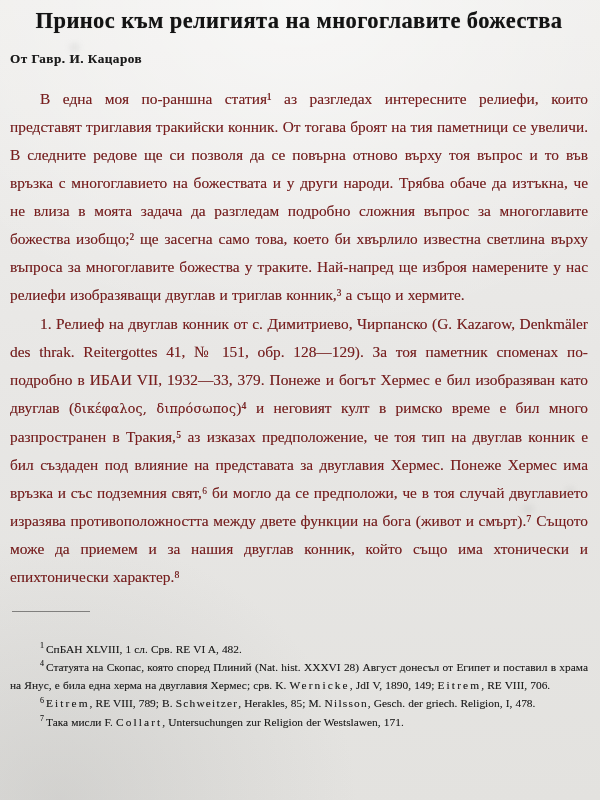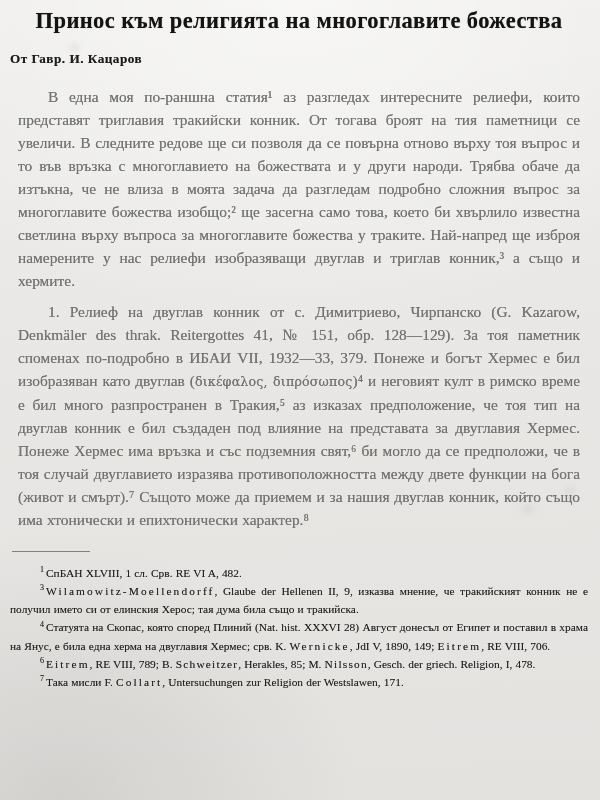--- a/index.html
+++ b/index.html
@@ -50,25 +50,25 @@
     margin: 17px 0 0 0;
     color: #1b1b1b;
     text-shadow: 0 0 0.6px rgba(20,20,20,0.5);
   }
 
   .body-block {
     margin-top: 18px;
   }
   .para {
     font-size: 15.4px;
-    line-height: 23px;
+    line-height: 28px;
     text-align: justify;
     text-indent: 30px;
-    margin: 8px;
-    color: #737373;
+    margin: 0;
+    color: #7f1d1d;
     text-shadow: 0 0 0.55px rgba(25,25,25,0.45);
     word-spacing: 0.4px;
   }
   .para + .para {
     margin-top: 1px;
   }
   .greek {
     font-family: "DejaVu Serif", "Liberation Serif", serif;
     font-size: 12.6px;
     letter-spacing: 0.2px;
@@ -80,21 +80,21 @@
   }
   .fn-rule {
     width: 78px;
     height: 1px;
     background: #6f6f6d;
     opacity: 0.85;
     margin-left: 2px;
   }
 
   .footnotes {
-    margin-top: 1px;
+    margin-top: 17px;
   }
   .fn {
     font-size: 11.4px;
     line-height: 18.2px;
     text-align: justify;
     text-indent: 30px;
     margin: 0;
     color: #1c1c1c;
     text-shadow: 0 0 0.5px rgba(30,30,30,0.4);
     word-spacing: 0.3px;
@@ -147,21 +147,20 @@
 
   <div class="fn-sep-wrap">
     <div class="fn-rule"></div>
   </div>
 
   <div class="footnotes">
 
     <p class="fn"><sup>1</sup><span>СпБАН XLVIII, 1 сл. Срв. RE VI A, 482.</span></p>
 
 
-    <p class="fn"><sup>3</sup><span class="sp">Wilamowitz-Moellendorff</span><span>, Glaube der Hellenen II, 9, изказва мнение, че тракийският конник не е получил името си от елинския Херос; тая дума била също и тракийска.</span></p>
 
     <p class="fn"><sup>4</sup><span>Статуята на Скопас, която според Плиний (Nat. hist. XXXVI 28) Август донесъл от Египет и поставил в храма на Янус, е била една херма на двуглавия Хермес; срв. K. </span><span class="sp">Wernicke</span><span>, JdI V, 1890, 149; </span><span class="sp">Eitrem</span><span>, RE VIII, 706.</span></p>
 
 
     <p class="fn"><sup>6</sup><span class="sp">Eitrem</span><span>, RE VIII, 789; B. </span><span class="sp-light">Schweitzer</span><span>, Herakles, 85; M. </span><span class="sp-light">Nilsson</span><span>, Gesch. der griech. Religion, I, 478.</span></p>
 
     <p class="fn"><sup>7</sup><span>Така мисли F. </span><span class="sp">Collart</span><span>, Untersuchungen zur Religion der Westslawen, 171.</span></p>
 
 
   </div>

